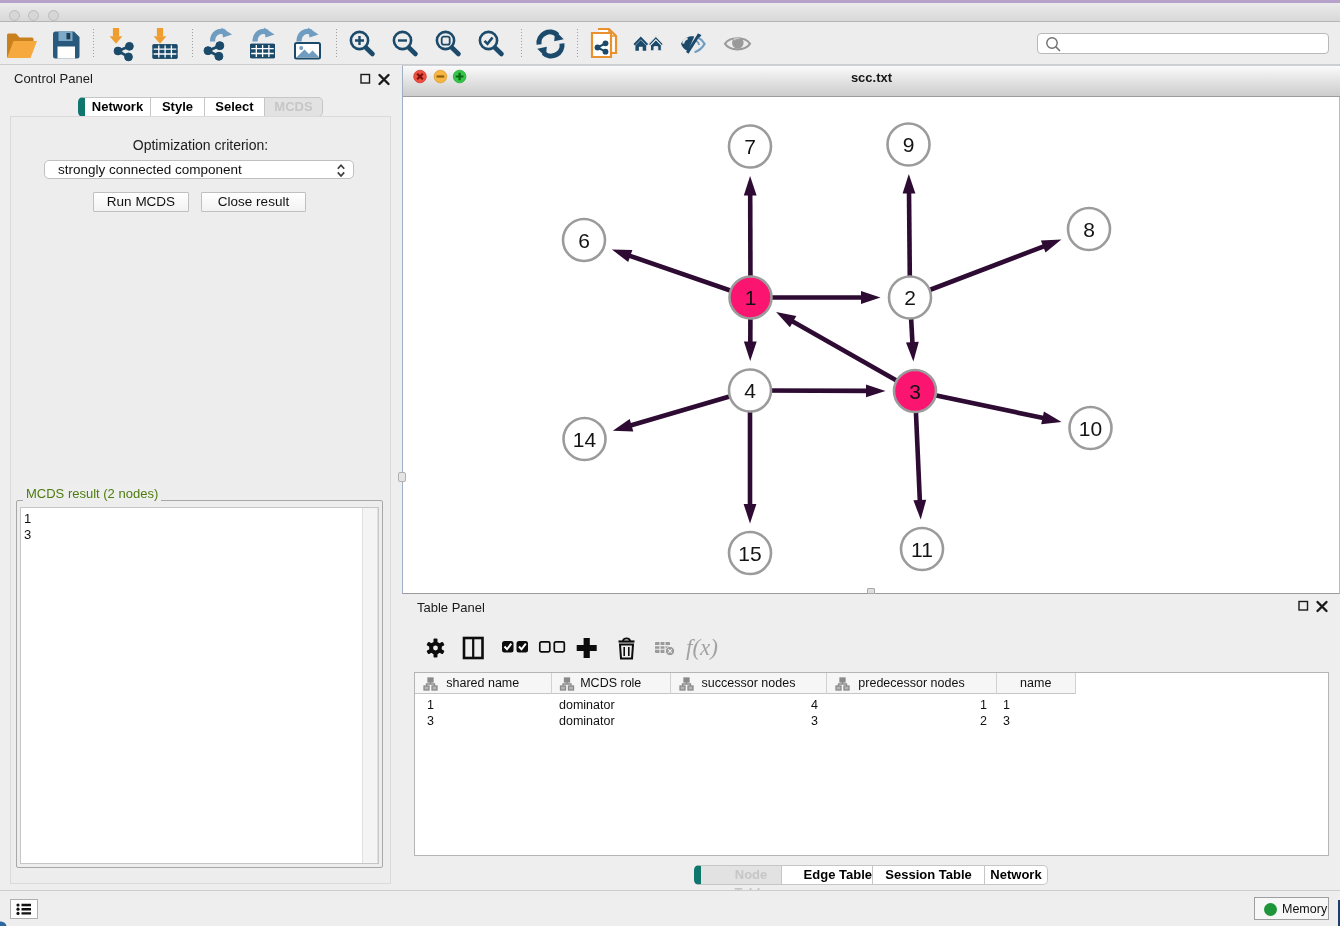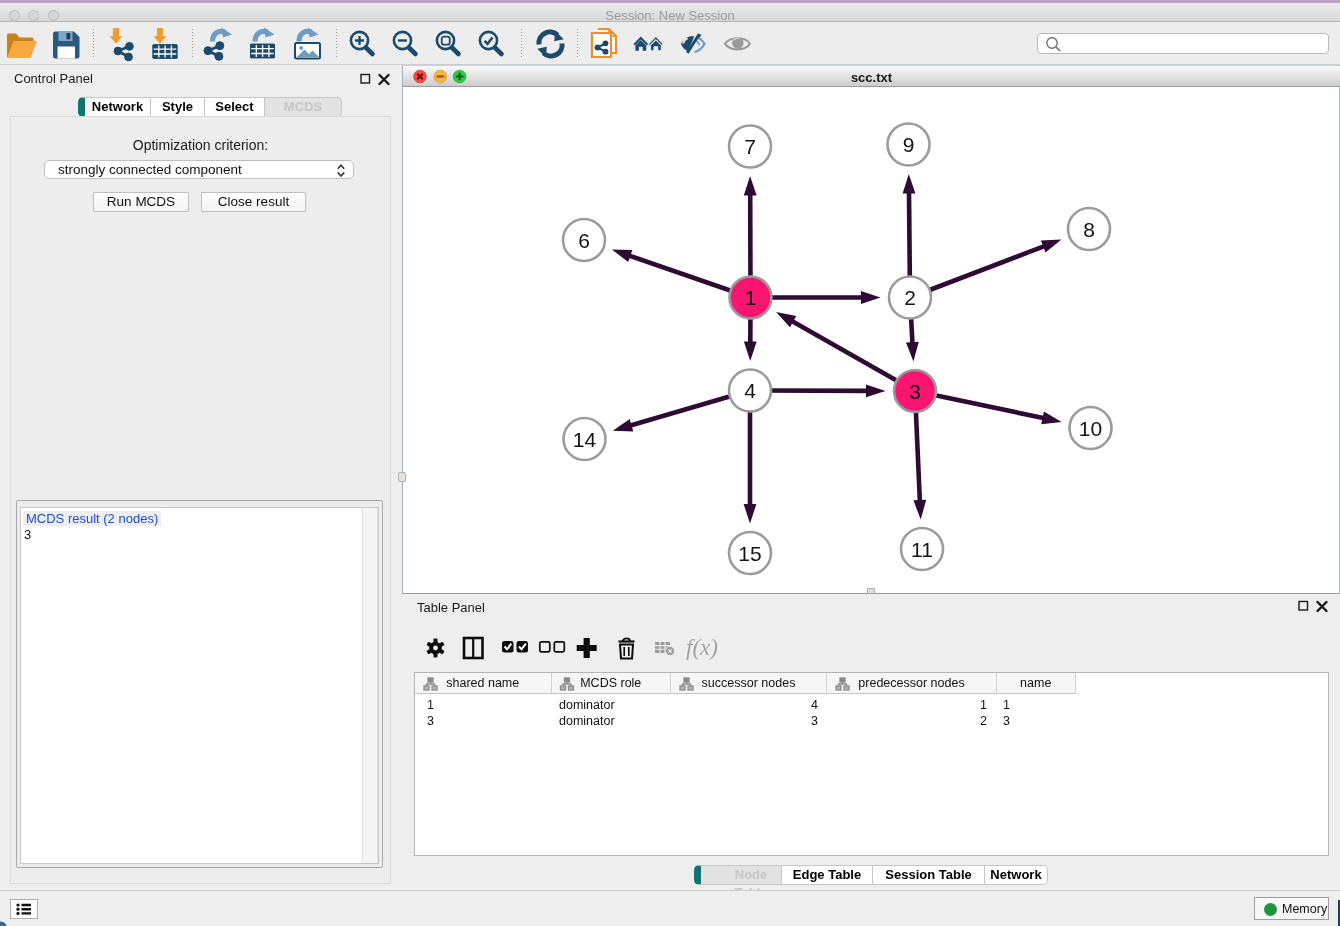--- a/index.html
+++ b/index.html
@@ -18,26 +18,26 @@
 .tabs { position:absolute; display:flex; height:20px; font-size:13px; font-weight:bold; }
 .tab { background:#fff; border:1px solid #c6c6c6; border-left:none; color:#000; text-align:center; line-height:18px; }
 .tab.first { border-left:7px solid #0f766e; border-radius:5px 0 0 5px; }
 .tab.last { border-radius:0 5px 5px 0; }
 .tab.sel { background:#e2e2e2; color:#c6c6c6; }
 #inset { left:10px; top:116px; width:381px; height:768px; border:1px solid #dadada; background:#ededed; }
 #optlabel { left:10px; top:137px; width:381px; text-align:center; font-size:14px; color:#1b1b1b; }
 #combo { left:44px; top:160px; width:310px; height:19px; background:#fff; border:1px solid #c0c0c0; border-radius:5px; font-size:13.5px; color:#111; line-height:17px; padding-left:13px; }
 .btn { position:absolute; height:20px; background:linear-gradient(#ffffff,#f2f2f2); border:1px solid #c0c0c0; border-radius:1px; font-size:13.5px; color:#111; text-align:center; line-height:18px; }
 #groupbox { left:16px; top:500px; width:367px; height:368px; border:1px solid #a8a8a8; border-radius:2px; }
-#grouptitle { left:23px; top:511px; background:#eeeeee; padding:0 3px; font-size:13px; color:#1d4ed8; }
+#grouptitle { left:23px; top:486px; background:#eeeeee; padding:0 3px; font-size:13px; color:#4d7c0f; }
 #groupwhite { left:20px; top:507px; width:359px; height:357px; background:#fff; border:1px solid #c6c6c6; font-size:13px; color:#111; }
 #groupscroll { left:362px; top:508px; width:16px; height:355px; background:#f4f4f4; border-left:1px solid #e0e0e0; border-right:1px solid #e0e0e0; }
 
 #netwin { left:402px; top:65px; width:938px; height:529px; border-left:1px solid #9fb0c5; border-top:1px solid #ccd2dc; border-bottom:1px solid #9a9a9a; border-right:1px solid #b3bcc9; background:#fff; }
-#nettitle { left:0; top:0; width:937px; height:21px; background:linear-gradient(#fafafa,#cccccc); border-bottom:1px solid #9c9c9c; }
+#nettitle { left:0; top:0; width:937px; height:31px; background:linear-gradient(#fafafa,#cccccc); border-bottom:1px solid #9c9c9c; }
 #netname { position:absolute; top:4px; left:0; width:937px; text-align:center; font-size:13px; font-weight:bold; color:#161616; }
 
 #h1 { left:398px; top:472px; width:8px; height:10px; background:#e4e4e4; border:1px solid #b0b0b0; border-radius:2px; }
 #h2 { left:867px; top:588px; width:8px; height:6px; background:#dedede; border:1px solid #a8a8a8; border-radius:1px; }
 
 #tp-title { left:417px; top:600px; font-size:13px; color:#1b1b1b; }
 #tbl { left:414px; top:672px; width:915px; height:184px; background:#fff; border:1px solid #b5b5b5; }
 .th { position:absolute; top:0; height:21px; background:#f6f6f6; border-right:1px solid #d2d2d2; border-bottom:1px solid #c6c6c6; font-size:12.5px; color:#111; text-align:center; line-height:21px; }
 .td { position:absolute; font-size:12.5px; color:#111; }
 
@@ -45,21 +45,20 @@
 #listbtn { left:10px; top:899px; width:28px; height:20px; background:#fdfdfd; border:1px solid #b0b0b0; }
 #membtn { left:1254px; top:897px; width:75px; height:23px; background:#f7f7f7; border:1px solid #9e9e9e; font-size:12.5px; color:#111; }
 </style>
 </head>
 <body>
 <div class="abs" id="topstrip"></div>
 <div class="abs" id="titlebar">
   <div class="tdot" style="left:9px;"></div>
   <div class="tdot" style="left:28px;"></div>
   <div class="tdot" style="left:48px;"></div>
-  <div id="ttext">Session: New Session</div>
 </div>
 <div class="abs" id="toolbar">
   <svg width="1340" height="43" style="position:absolute; left:0; top:0;">
     <defs>
       <g id="oarrow">
           <rect x="-3.1" y="0" width="6.2" height="8.6" fill="#f09d2f"></rect>
           <polygon points="-6.4,8.3 6.4,8.3 0,15.8" fill="#f09d2f"></polygon>
         </g>
       <g id="barrow">
           <path d="M0 12.6 C0 4.5, 6 0.8, 12.5 3.2" stroke="#6f9dc1" stroke-width="5.2" fill="none"></path>
@@ -195,21 +194,21 @@
 
 <div class="abs" id="cp-title">Control Panel</div>
 <svg class="abs" style="left:358px; top:71px;" width="36" height="16">
   <rect x="3" y="3.5" width="8.5" height="8.5" fill="none" stroke="#1a1a1a" stroke-width="1.4"></rect>
   <path d="M21.5 4 L30.5 13 M30.5 4 L21.5 13" stroke="#1a1a1a" stroke-width="2.4" stroke-linecap="round"></path>
 </svg>
 <div class="tabs" style="left:78px; top:97px;">
   <div class="tab first" style="width:73px;">Network</div>
   <div class="tab" style="width:54px;">Style</div>
   <div class="tab" style="width:60px;">Select</div>
-  <div class="tab last sel" style="width:77px;">MCDS</div>
+  <div class="tab last sel" style="width:58px;">MCDS</div>
 </div>
 <div class="abs" id="inset"></div>
 <div class="abs" id="optlabel">Optimization criterion:</div>
 <div class="abs" id="combo">strongly connected component<svg width="12" height="17" style="position:absolute; right:6px; top:1px;">
       <path d="M2.8 6.8 L6 3.2 L9.2 6.8 M2.8 10.4 L6 14 L9.2 10.4" fill="none" stroke="#3c3c3c" stroke-width="1.7"></path>
     </svg></div>
 <div class="btn" style="left:93px; top:192px; width:96px;">Run MCDS</div>
 <div class="btn" style="left:201px; top:192px; width:105px;">Close result</div>
 <div class="abs" id="groupbox"></div>
 <div class="abs" id="groupwhite">
@@ -371,21 +370,21 @@
   <div class="td" style="left:412px; top:25px; width:160px; text-align:right;">1</div>
   <div class="td" style="left:588px; top:25px;">1</div>
   <div class="td" style="left:12px; top:41px;">3</div>
   <div class="td" style="left:144px; top:41px;">dominator</div>
   <div class="td" style="left:256px; top:41px; width:147px; text-align:right;">3</div>
   <div class="td" style="left:412px; top:41px; width:160px; text-align:right;">2</div>
   <div class="td" style="left:588px; top:41px;">3</div>
 </div>
 <div class="tabs" style="left:694px; top:865px;">
   <div class="tab first sel" style="width:88px;padding-left:20px;">Node Table</div>
-  <div class="tab" style="width:91px;">Edge Table</div>
+  <div class="tab" style="width:91px;text-align:right;">Edge Table</div>
   <div class="tab" style="width:112px;">Session Table</div>
   <div class="tab last" style="width:63px;">Network</div>
 </div>
 
 <div class="abs" id="statusbar"></div>
 <div class="abs" id="listbtn">
   <svg width="26" height="18">
     <g fill="#111">
         <circle cx="7" cy="5" r="1.6"></circle>
         <circle cx="7" cy="9.2" r="1.6"></circle>

